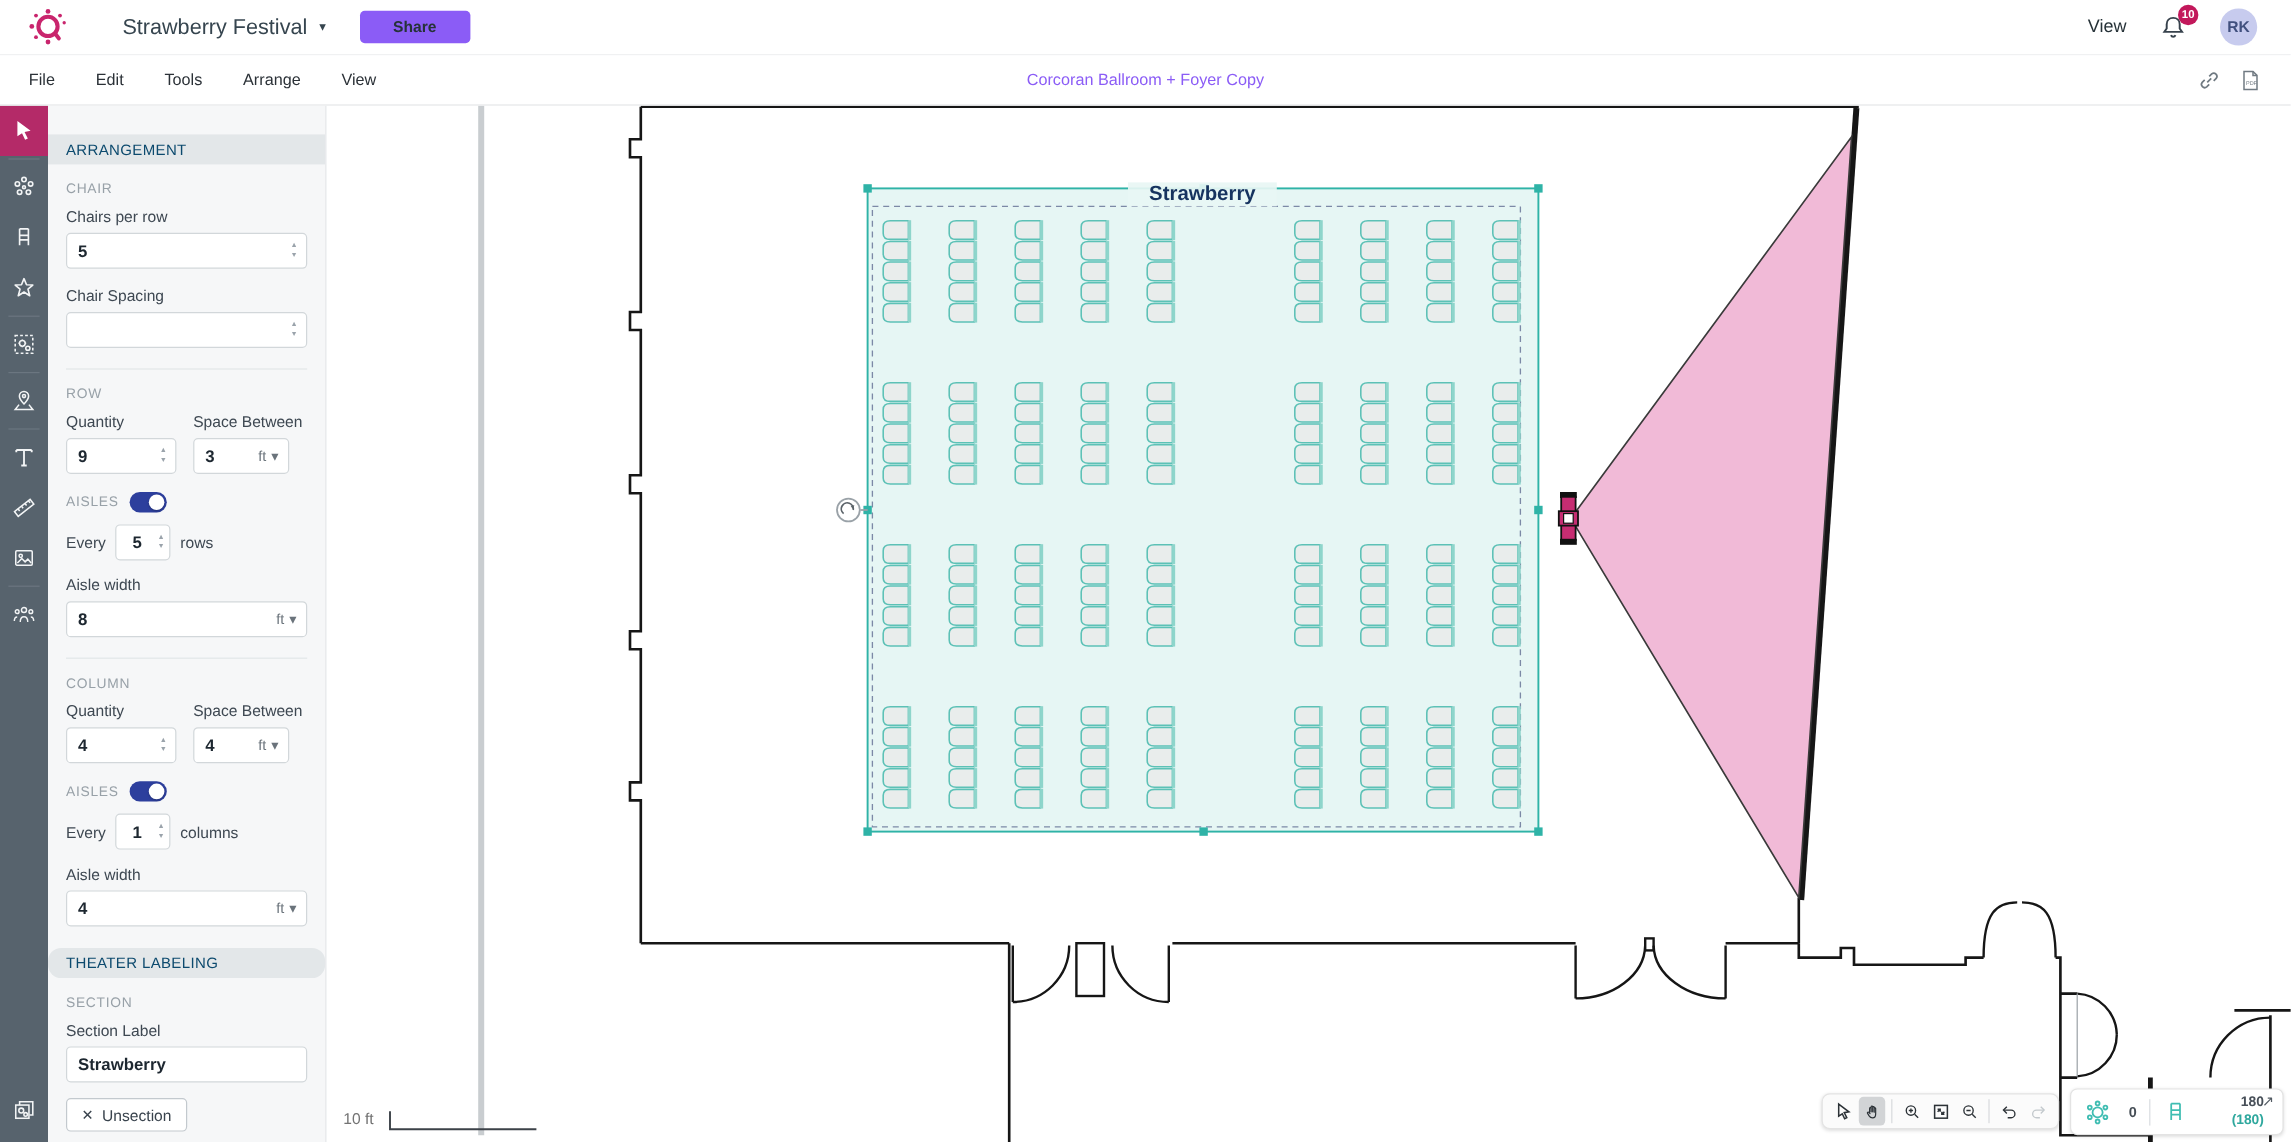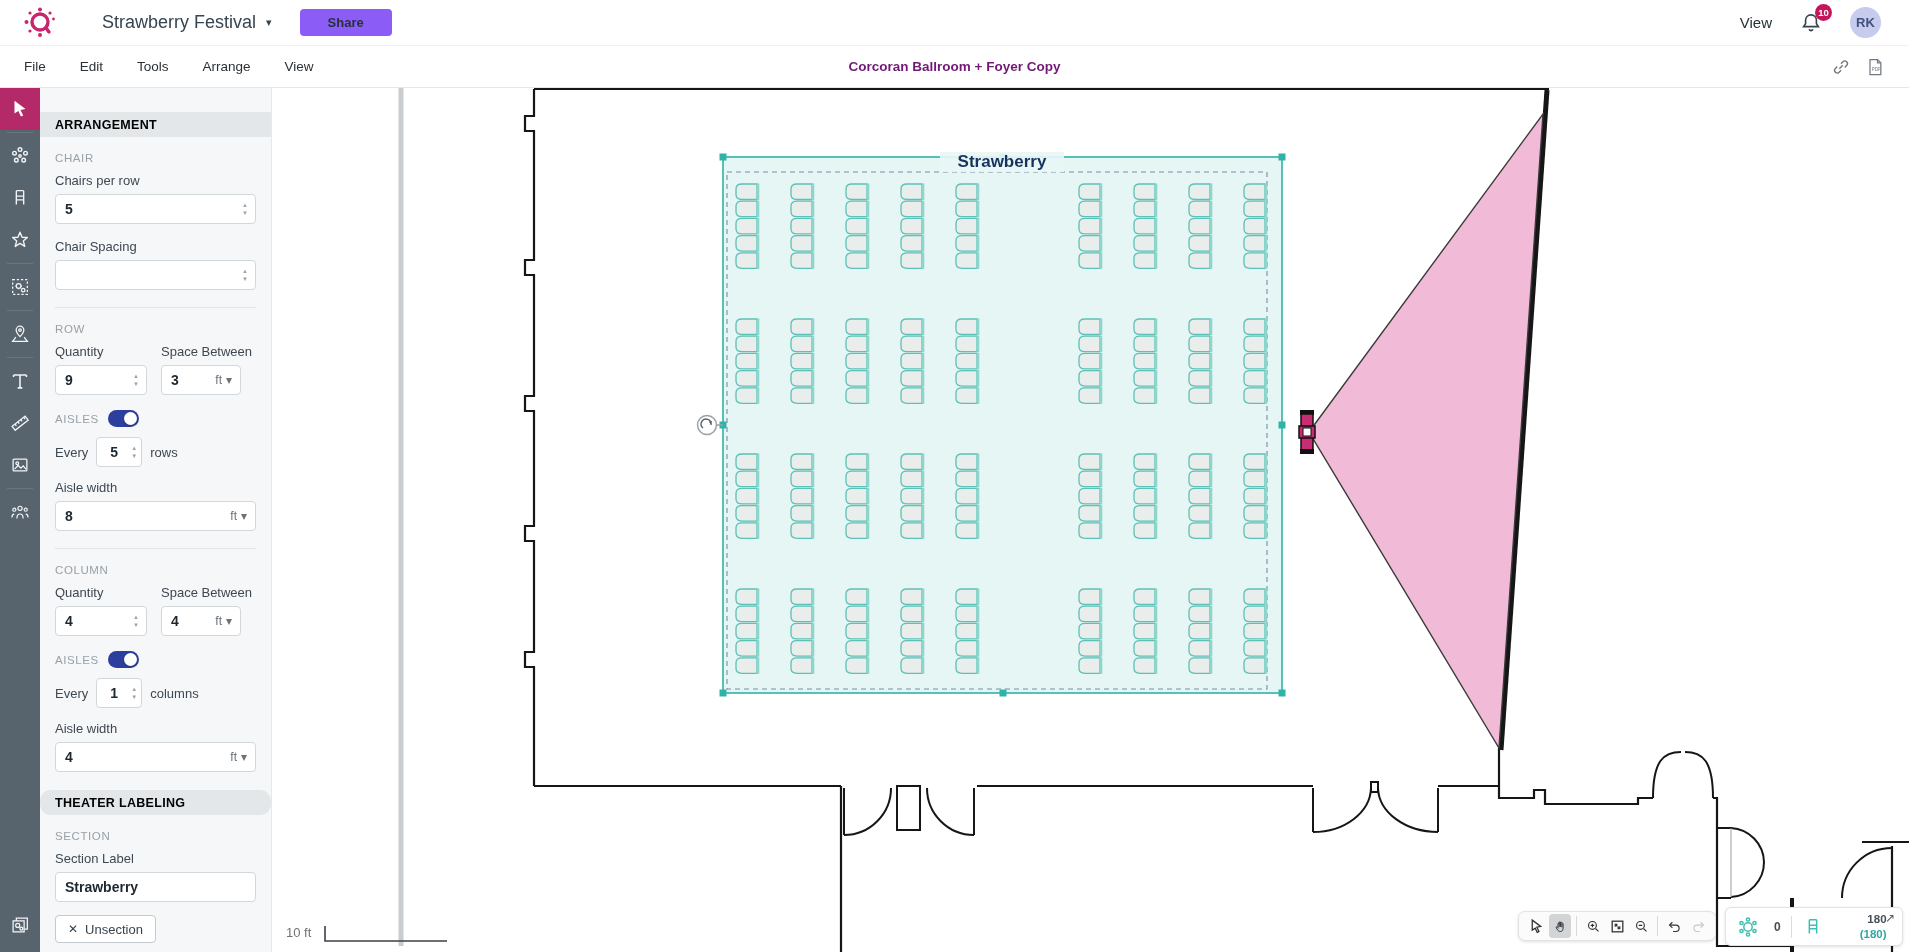--- a/index.html
+++ b/index.html
@@ -21,36 +21,36 @@
   .badge{position:absolute;top:-6px;right:-8px;background:#c2185b;color:#fff;border-radius:50%;
          width:17px;height:17px;font-size:9.5px;font-weight:bold;display:flex;align-items:center;justify-content:center;}
   .avatar{width:31px;height:31px;border-radius:50%;background:#c7cbee;color:#41507e;font-size:13px;
           font-weight:bold;display:flex;align-items:center;justify-content:center;}
 
   
   .menubar{position:absolute;left:0;top:46px;width:1909px;height:42px;background:#fff;z-index:29;
            border-bottom:1px solid #e4e6e8;display:flex;align-items:center;padding:0 24px;}
   .menu-items{display:flex;gap:34px;font-size:13.5px;color:#2b3137;}
   .menu-item{cursor:pointer;}
-  .doc-title{position:absolute;left:0;right:0;text-align:center;font-size:13.5px;font-weight:bold;color:#701a75;pointer-events:none;}
+  .doc-title{position:absolute;left:0;right:0;text-align:center;font-size:13.5px;font-weight:normal;color:#8b5cf6;pointer-events:none;}
   .menubar-icons{margin-left:auto;display:flex;gap:14px;align-items:center;z-index:2;}
 
   
   .rail{position:absolute;left:0;top:88px;width:40px;height:864px;background:#57636d;z-index:28;
         display:flex;flex-direction:column;align-items:center;}
   .tool{width:40px;height:42px;display:flex;align-items:center;justify-content:center;cursor:pointer;}
   .tool.active{background:#b42a68;}
   .tool.sep{border-top:1px solid #6b7680;width:26px;height:0;margin:2px 0;}
   .rail-bottom{margin-top:auto;margin-bottom:6px;}
 
   
   .panel{position:absolute;left:40px;top:88px;width:232px;height:864px;background:#f6f7f8;z-index:27;
          overflow:hidden;border-right:1px solid #e6e8ea;font-size:13px;color:#3e4852;}
   .panel-bar{background:#e3e7e9;height:25px;margin-top:24px;display:flex;align-items:center;
-             padding:0 15px;font-size:12.5px;font-weight:bold;color:#000000;letter-spacing:.3px;}
+             padding:0 15px;font-size:12.5px;font-weight:normal;color:#0c4a6e;letter-spacing:.3px;}
   .pad{padding:0 15px;}
   .mini-head{font-size:11.5px;color:#98a1a8;letter-spacing:.6px;margin-top:15px;}
   .fld-label{margin-top:9px;color:#3e4852;}
   .input-wrap{position:relative;margin-top:6px;border:1px solid #d2d7da;border-radius:4px;height:30px;
               background:#fff;display:flex;align-items:center;}
   .input-wrap input{border:none;outline:none;flex:1;min-width:0;height:100%;padding:0 9px;font-size:14px;
                     font-weight:600;color:#1d2730;font-family:inherit;background:transparent;}
   .stepper{display:flex;flex-direction:column;gap:2px;padding-right:7px;color:#9aa3ab;}
   .stepper span{font-size:6px;line-height:1;cursor:pointer;}
   .unit{display:flex;align-items:center;gap:4px;color:#6a737b;font-size:12px;padding-right:8px;cursor:pointer;}

